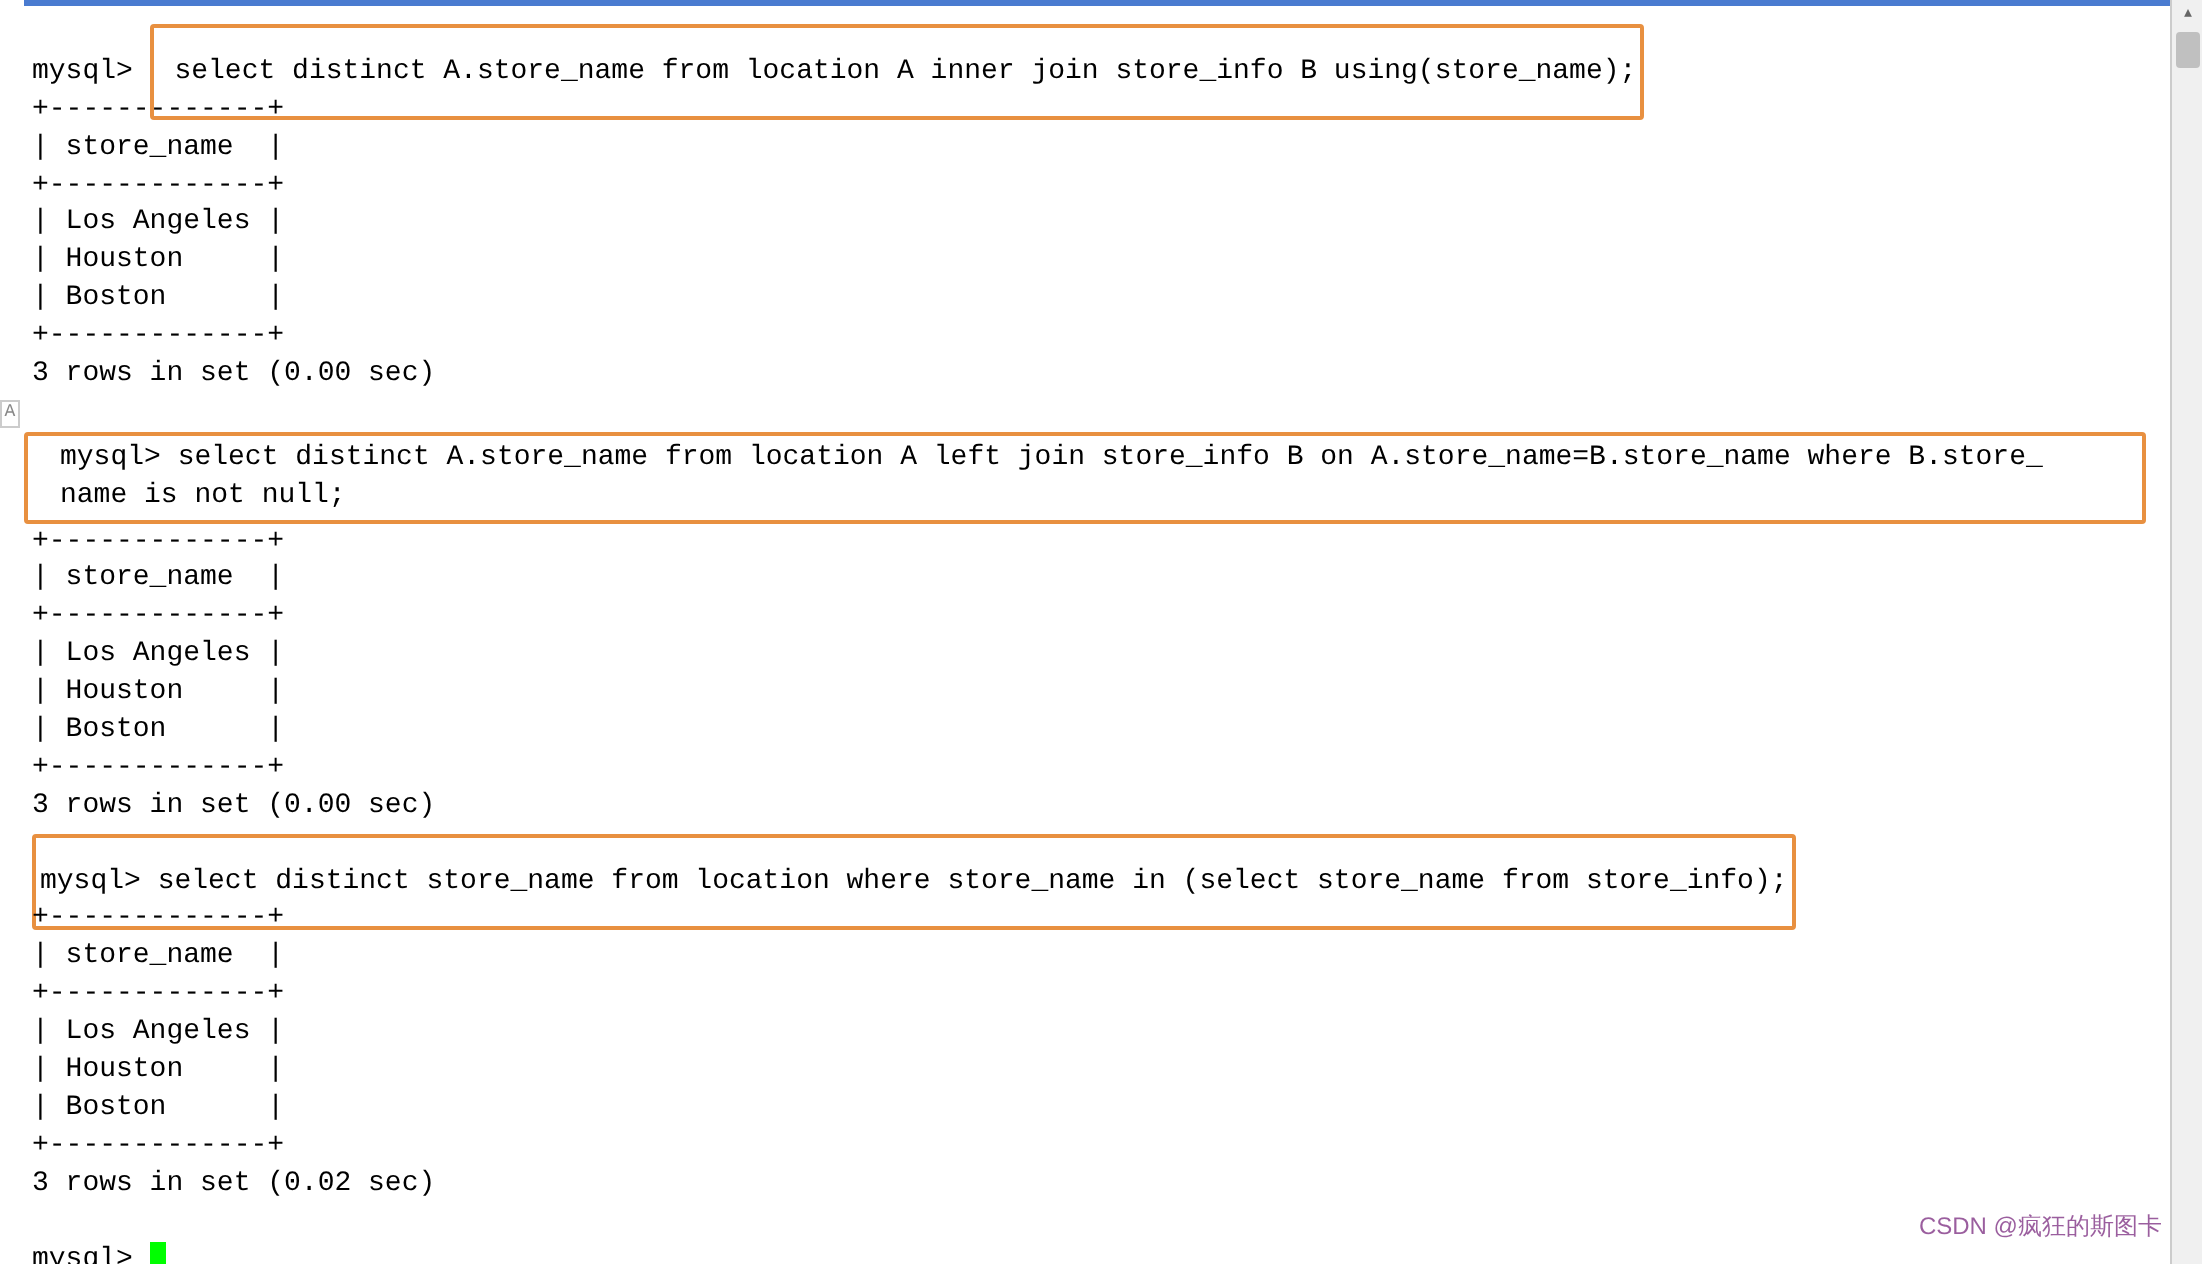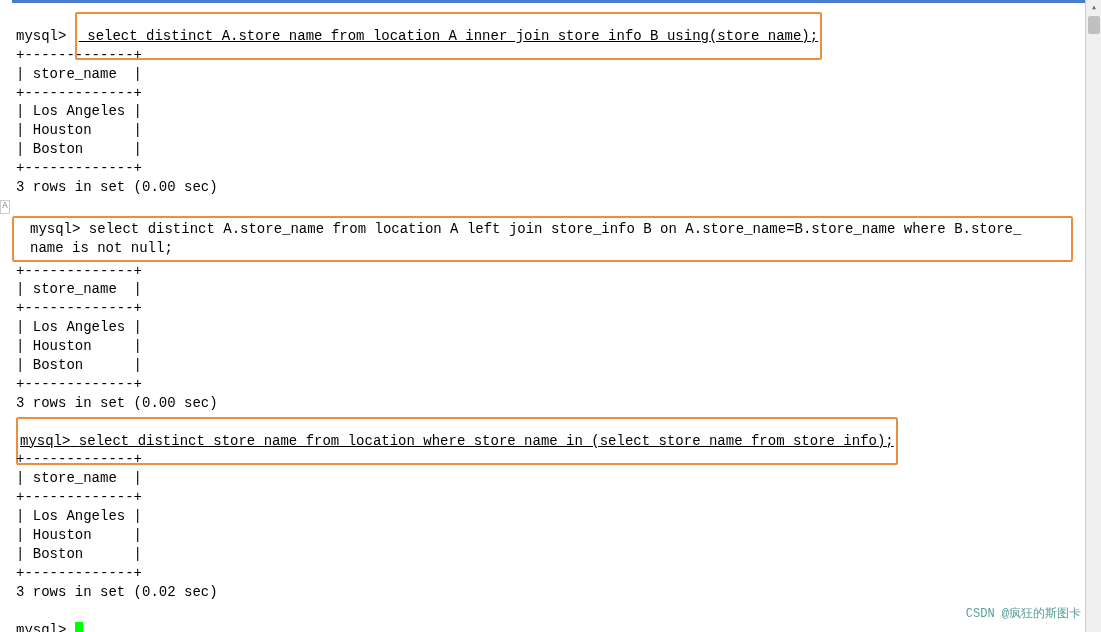--- a/index.html
+++ b/index.html
@@ -23,21 +23,20 @@
       white-space: pre;
       position: relative;
       height: 100%;
       overflow-y: auto;
     }
     .highlight-box {
       border: 2px solid #e89040;
       border-radius: 2px;
       padding: 14px 2px;
       display: inline;
-      text-decoration: underline;
     }
     .highlight-wrap {
       border: 2px solid #e89040;
       border-radius: 2px;
       padding: 2px 16px;
       margin-left: -4px;
       display: inline-block;
       width: calc(100% - 8px);
     }
     .cursor {
@@ -73,23 +72,23 @@
       height: 16px;
       font-size: 10px;
       text-align: center;
       line-height: 16px;
       color: #666;
     }
     .watermark {
       position: absolute;
       bottom: 10px;
       right: 20px;
-      font-family: Liberation Mono, monospace;
+      font-family: Liberation Sans, sans-serif;
       font-size: 12px;
-      color: #0f766e;
+      color: #701a75;
       opacity: 0.7;
     }
     .blue-bar {
       position: absolute;
       top: 0;
       left: 12px;
       right: 16px;
       height: 3px;
       background: #4a7bd0;
     }

